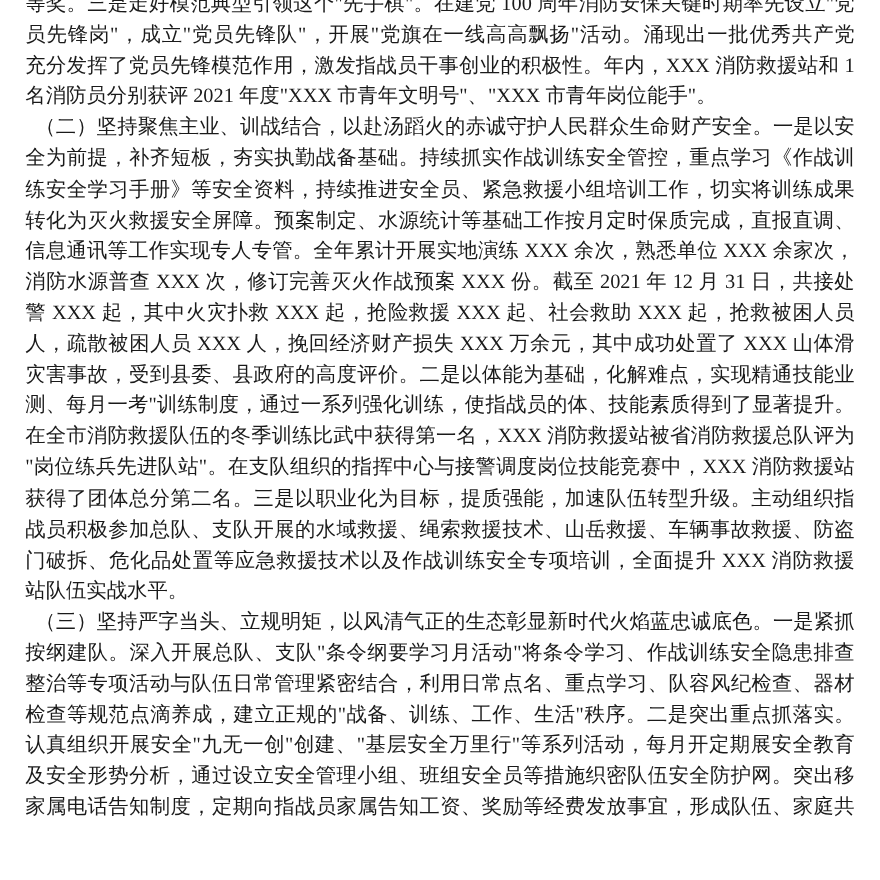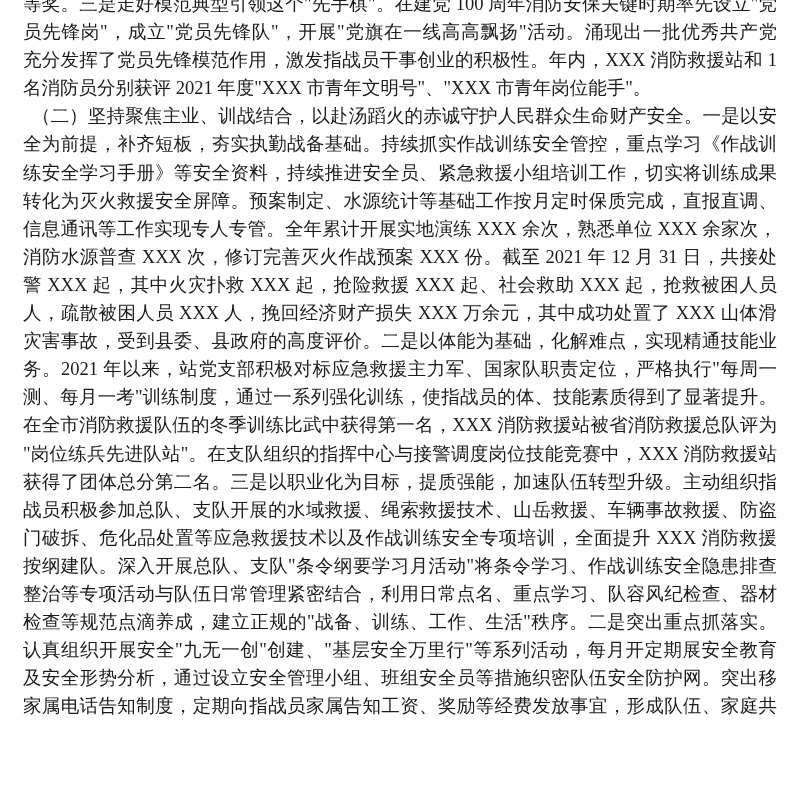--- a/index.html
+++ b/index.html
@@ -58,30 +58,31 @@
     <div>
       <div class="line p-start">（二）坚持聚焦主业、训战结合，以赴汤蹈火的赤诚守护人民群众生命财产安全。一是以安</div>
       <div class="line">全为前提，补齐短板，夯实执勤战备基础。持续抓实作战训练安全管控，重点学习《作战训</div>
       <div class="line">练安全学习手册》等安全资料，持续推进安全员、紧急救援小组培训工作，切实将训练成果</div>
       <div class="line">转化为灭火救援安全屏障。预案制定、水源统计等基础工作按月定时保质完成，直报直调、</div>
       <div class="line">信息通讯等工作实现专人专管。全年累计开展实地演练 XXX 余次，熟悉单位 XXX 余家次，</div>
       <div class="line">消防水源普查 XXX 次，修订完善灭火作战预案 XXX 份。截至 2021 年 12 月 31 日，共接处</div>
       <div class="line">警 XXX 起，其中火灾扑救 XXX 起，抢险救援 XXX 起、社会救助 XXX 起，抢救被困人员 XXX</div>
       <div class="line">人，疏散被困人员 XXX 人，挽回经济财产损失 XXX 万余元，其中成功处置了 XXX 山体滑坡</div>
       <div class="line">灾害事故，受到县委、县政府的高度评价。二是以体能为基础，化解难点，实现精通技能业</div>
-      <div class="line">务。2021 年以来，站党支部积极对标应急救援主力军、国家队职责定位，严格执行"每周一</div>
       <div class="line">测、每月一考"训练制度，通过一系列强化训练，使指战员的体、技能素质得到了显著提升。</div>
       <div class="line">在全市消防救援队伍的冬季训练比武中获得第一名，XXX 消防救援站被省消防救援总队评为</div>
       <div class="line">"岗位练兵先进队站"。在支队组织的指挥中心与接警调度岗位技能竞赛中，XXX 消防救援站</div>
       <div class="line">获得了团体总分第二名。三是以职业化为目标，提质强能，加速队伍转型升级。主动组织指</div>
       <div class="line">战员积极参加总队、支队开展的水域救援、绳索救援技术、山岳救援、车辆事故救援、防盗</div>
       <div class="line">门破拆、危化品处置等应急救援技术以及作战训练安全专项培训，全面提升 XXX 消防救援</div>
+      <div class="line p-end">站队伍实战水平。</div>
     </div>
 
     <div>
+      <div class="line p-start">（三）坚持严字当头、立规明矩，以风清气正的生态彰显新时代火焰蓝忠诚底色。一是紧抓</div>
       <div class="line">按纲建队。深入开展总队、支队"条令纲要学习月活动"将条令学习、作战训练安全隐患排查</div>
       <div class="line">整治等专项活动与队伍日常管理紧密结合，利用日常点名、重点学习、队容风纪检查、器材</div>
       <div class="line">检查等规范点滴养成，建立正规的"战备、训练、工作、生活"秩序。二是突出重点抓落实。</div>
       <div class="line">认真组织开展安全"九无一创"创建、"基层安全万里行"等系列活动，每月开定期展安全教育</div>
       <div class="line">及安全形势分析，通过设立安全管理小组、班组安全员等措施织密队伍安全防护网。突出移</div>
       <div class="line">家属电话告知制度，定期向指战员家属告知工资、奖励等经费发放事宜，形成队伍、家庭共</div>
     </div>
 
   </div>
 </div>

